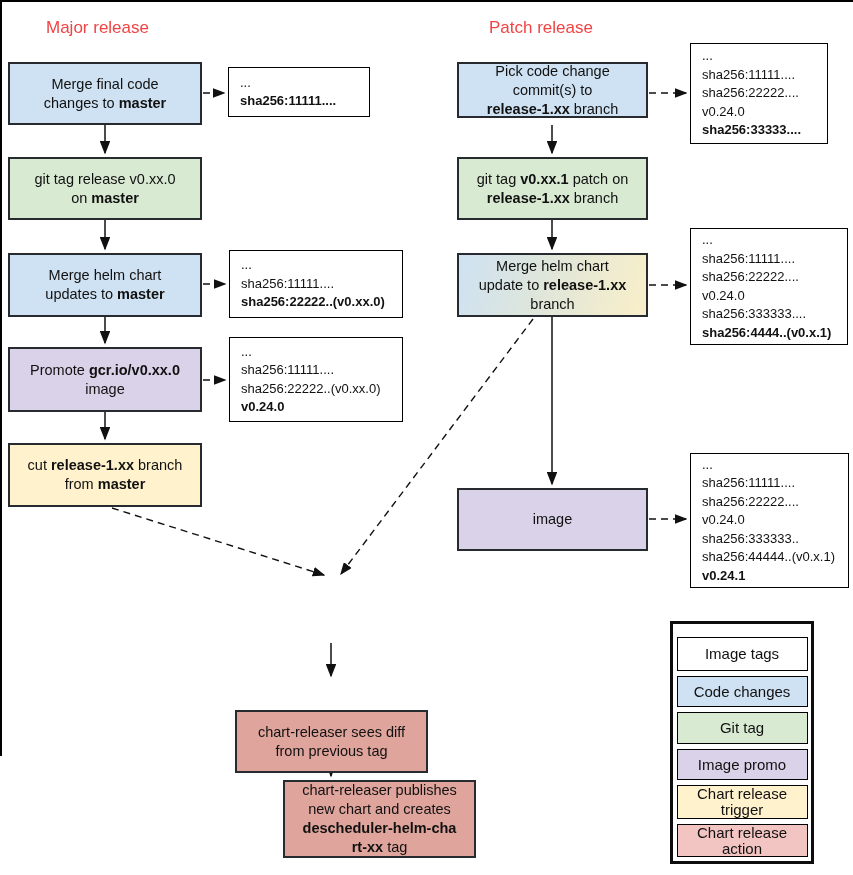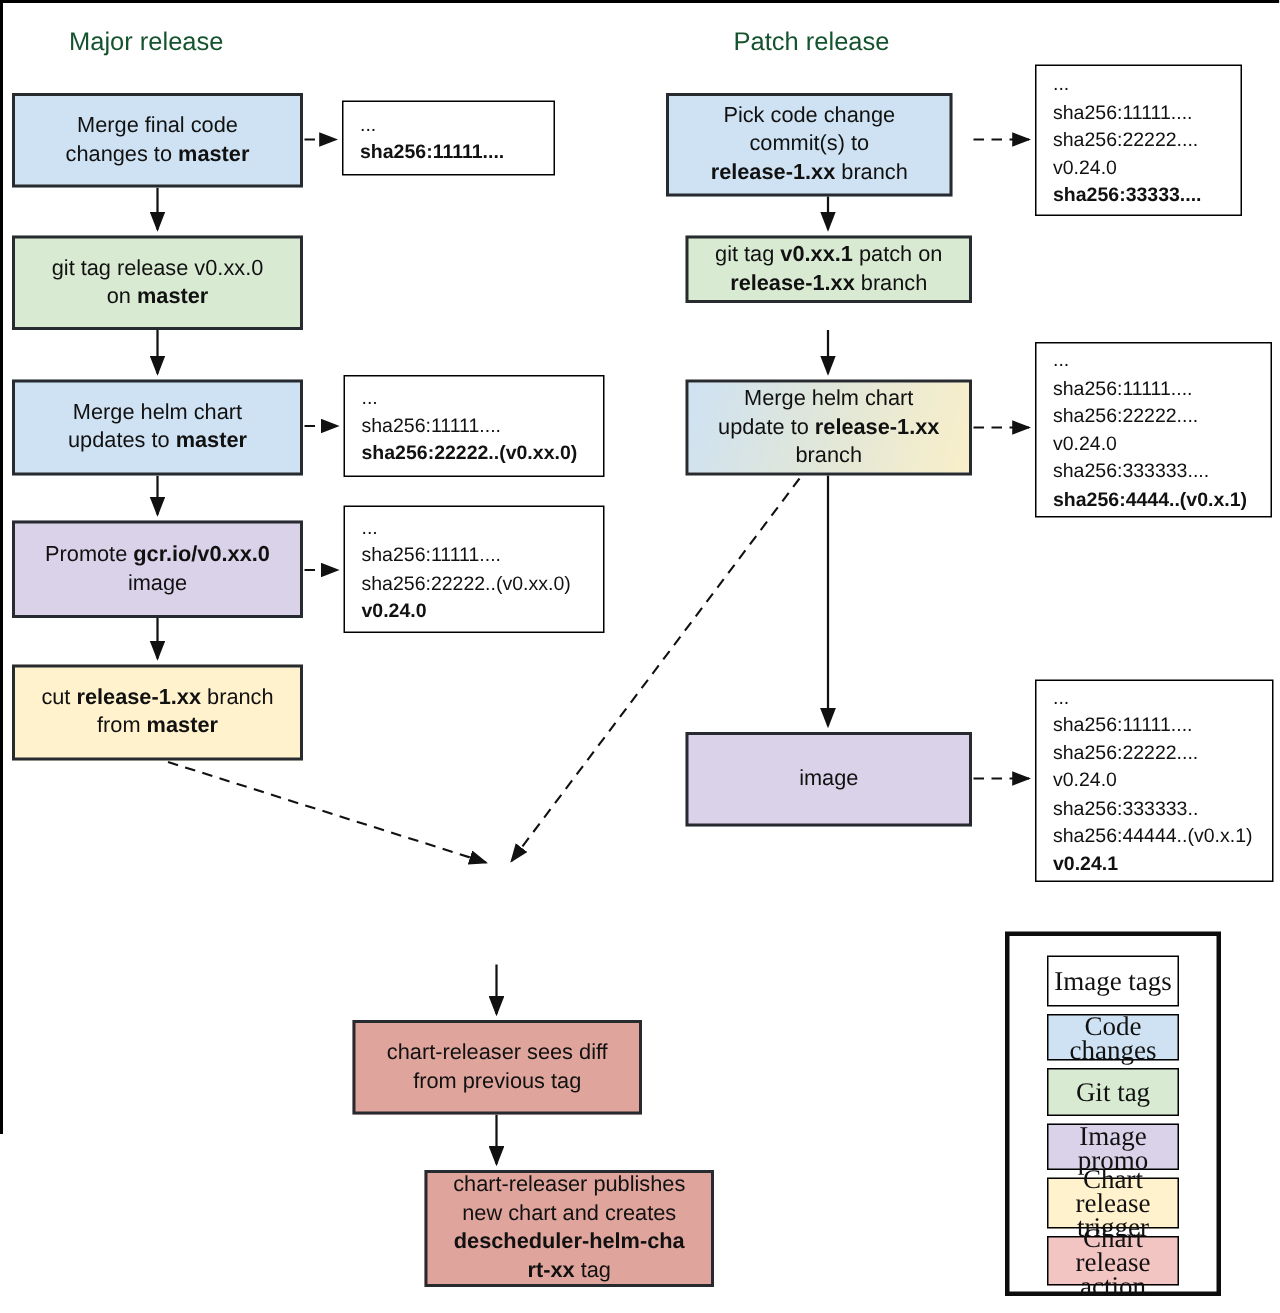--- a/index.html
+++ b/index.html
@@ -1,41 +1,41 @@
 <!DOCTYPE html>
 <html><head>
 <meta charset="utf-8">
 <style>
   html,body{margin:0;padding:0;background:#fff;}
   .canvas{position:relative;width:853px;height:875px;background:#fff;overflow:hidden;
           font-family:"Liberation Sans",sans-serif;color:#111;}
   .frame-top{position:absolute;left:0;top:0;width:853px;height:2px;background:#000;}
   .frame-left{position:absolute;left:0;top:0;width:2px;height:756px;background:#000;}
-  .title{position:absolute;font-size:17px;color:#14532d;}
+  .title{position:absolute;font-size:17px;color:#ef4444;}
   .box{position:absolute;box-sizing:border-box;border:2px solid #272b2f;
        display:flex;flex-direction:column;justify-content:center;
        font-size:14.5px;line-height:19px;text-align:center;}
   .box .ln{width:100%;}
   .note{position:absolute;box-sizing:border-box;border:1px solid #000;background:#fff;
         display:flex;flex-direction:column;justify-content:center;
         font-size:13px;line-height:18.5px;padding:3px 2px 3px 11px;}
   .note .ln{white-space:nowrap;}
   .b{font-weight:bold;}
   .blue{background:#cfe2f3;}
   .green{background:#d9ead3;}
   .purple{background:#d9d2e9;}
   .yellow{background:#fff2cc;}
   .red{background:#dfa49c;}
   .gradient{background:linear-gradient(105deg,#cfe2f3 0%,#dfe6da 45%,#f9efc9 100%);}
   .legend{position:absolute;left:670px;top:621px;width:144px;height:243px;
           box-sizing:border-box;border:3px solid #0d0d0d;background:#fff;
           display:flex;flex-direction:column;align-items:center;gap:5px;padding-top:13px;}
-  .legend-item{width:88px;box-sizing:border-box;border:1px solid #000;
+  .legend-item{width:131px;box-sizing:border-box;border:1px solid #000;
                display:flex;align-items:center;justify-content:center;text-align:center;
-               font-size:18px;line-height:16px;font-family:Liberation Serif, serif;}
+               font-size:15px;line-height:16px;}
   .lred{background:#f2c4c2;}
   svg.connectors{position:absolute;left:0;top:0;pointer-events:none;}
 </style>
 </head>
 <body>
 
 <div class="canvas">
 
   <div class="frame-top"></div>
   <div class="frame-left"></div>
@@ -104,26 +104,26 @@
       <div class="ln"><span>sha256:11111....</span></div>
       <div class="ln"><span class="b">sha256:22222..(v0.xx.0)</span></div>
     </div>
   <div class="note" style="left:229px;top:337px;width:174px;height:85px;">
       <div class="ln"><span>...</span></div>
       <div class="ln"><span>sha256:11111....</span></div>
       <div class="ln"><span>sha256:22222..(v0.xx.0)</span></div>
       <div class="ln"><span class="b">v0.24.0</span></div>
     </div>
 
-  <div class="box blue" style="left:444px;top:62px;width:191px;height:69px;">
+  <div class="box blue" style="left:457px;top:62px;width:191px;height:56px;">
       <div class="ln"><span>Pick code change</span></div>
       <div class="ln"><span>commit(s) to</span></div>
       <div class="ln"><span class="b">release-1.xx</span><span> branch</span></div>
     </div>
-  <div class="box green" style="left:457px;top:157px;width:191px;height:45px;">
+  <div class="box green" style="left:457px;top:157px;width:191px;height:63px;">
       <div class="ln"><span>git tag </span><span class="b">v0.xx.1</span><span> patch on</span></div>
       <div class="ln"><span class="b">release-1.xx</span><span> branch</span></div>
     </div>
   <div class="box gradient" style="left:457px;top:253px;width:191px;height:64px;">
       <div class="ln"><span>Merge helm chart</span></div>
       <div class="ln"><span>update to </span><span class="b">release-1.xx</span></div>
       <div class="ln"><span>branch</span></div>
     </div>
   <div class="box purple" style="left:457px;top:488px;width:191px;height:63px;">
       <div class="ln"><span>image</span></div>
@@ -147,21 +147,21 @@
   <div class="note" style="left:690px;top:453px;width:159px;height:135px;">
       <div class="ln"><span>...</span></div>
       <div class="ln"><span>sha256:11111....</span></div>
       <div class="ln"><span>sha256:22222....</span></div>
       <div class="ln"><span>v0.24.0</span></div>
       <div class="ln"><span>sha256:333333..</span></div>
       <div class="ln"><span>sha256:44444..(v0.x.1)</span></div>
       <div class="ln"><span class="b">v0.24.1</span></div>
     </div>
 
-  <div class="box red" style="left:235px;top:680px;width:193px;height:63px;">
+  <div class="box red" style="left:235px;top:710px;width:193px;height:63px;">
       <div class="ln"><span>chart-releaser sees diff</span></div>
       <div class="ln"><span>from previous tag</span></div>
     </div>
   <div class="box red" style="left:235px;top:780px;width:193px;height:78px;margin-left:48px;">
       <div class="ln"><span>chart-releaser publishes</span></div>
       <div class="ln"><span>new chart and creates</span></div>
       <div class="ln"><span class="b">descheduler-helm-cha</span></div>
       <div class="ln"><span class="b">rt-xx</span><span> tag</span></div>
     </div>
 

